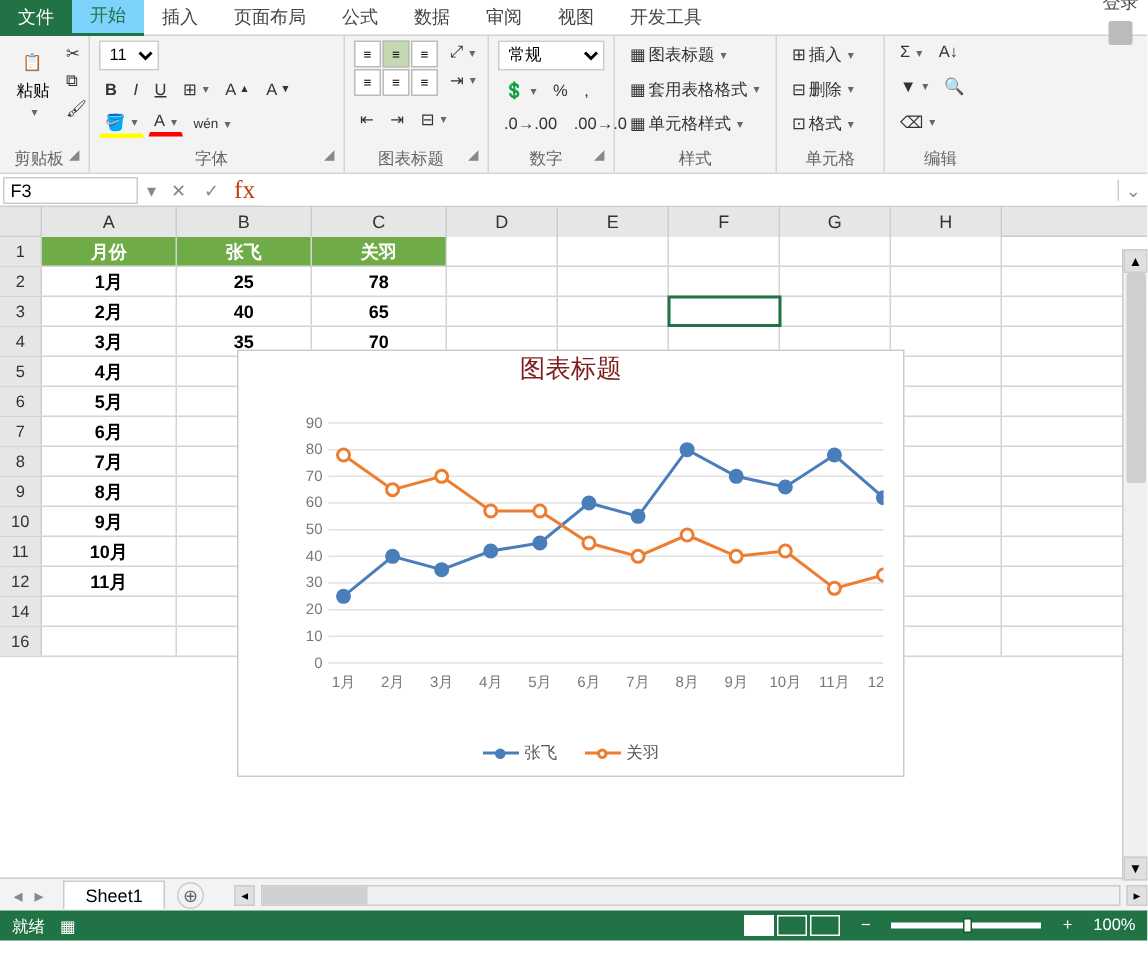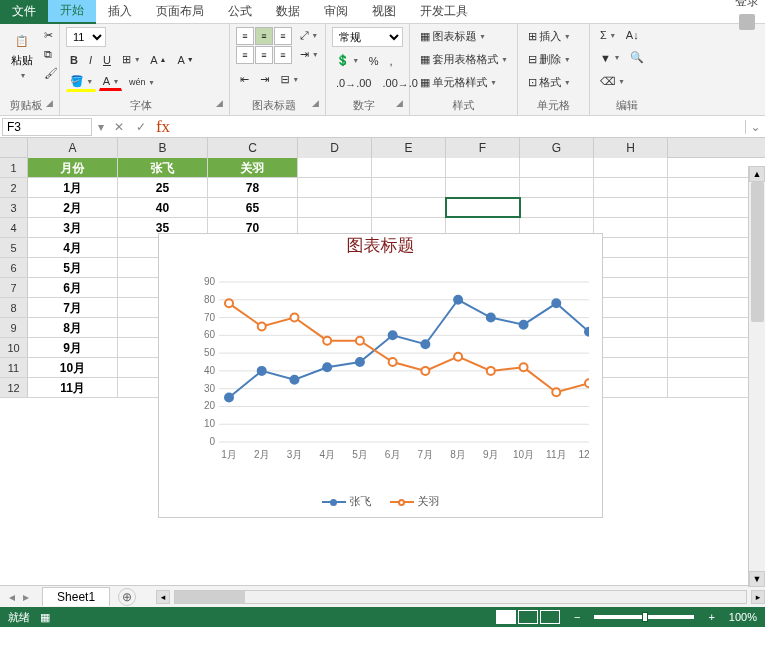--- a/index.html
+++ b/index.html
@@ -355,20 +355,42 @@
         <div class="cell" style="width: 90px;"></div>
         <div class="cell" style="width: 74px;"></div>
         <div class="cell" style="width: 74px;"></div>
         <div class="cell" style="width: 74px;"></div>
         <div class="cell" style="width: 74px;"></div>
         <div class="cell" style="width: 74px;"></div>
       </div>
       <div class="row">
         <div class="row-header">12</div>
         <div class="cell bold" style="width: 90px;">11月</div>
+        <div class="cell" style="width: 90px;"></div>
+        <div class="cell" style="width: 90px;"></div>
+        <div class="cell" style="width: 74px;"></div>
+        <div class="cell" style="width: 74px;"></div>
+        <div class="cell" style="width: 74px;"></div>
+        <div class="cell" style="width: 74px;"></div>
+        <div class="cell" style="width: 74px;"></div>
+      </div>
+      <div class="row">
+        <div class="row-header">14</div>
+        <div class="cell" style="width: 90px;"></div>
+        <div class="cell" style="width: 90px;"></div>
+        <div class="cell" style="width: 90px;"></div>
+        <div class="cell" style="width: 74px;"></div>
+        <div class="cell" style="width: 74px;"></div>
+        <div class="cell" style="width: 74px;"></div>
+        <div class="cell" style="width: 74px;"></div>
+        <div class="cell" style="width: 74px;"></div>
+      </div>
+      <div class="row">
+        <div class="row-header">16</div>
+        <div class="cell" style="width: 90px;"></div>
         <div class="cell" style="width: 90px;"></div>
         <div class="cell" style="width: 90px;"></div>
         <div class="cell" style="width: 74px;"></div>
         <div class="cell" style="width: 74px;"></div>
         <div class="cell" style="width: 74px;"></div>
         <div class="cell" style="width: 74px;"></div>
         <div class="cell" style="width: 74px;"></div>
       </div>
     </div>
 

